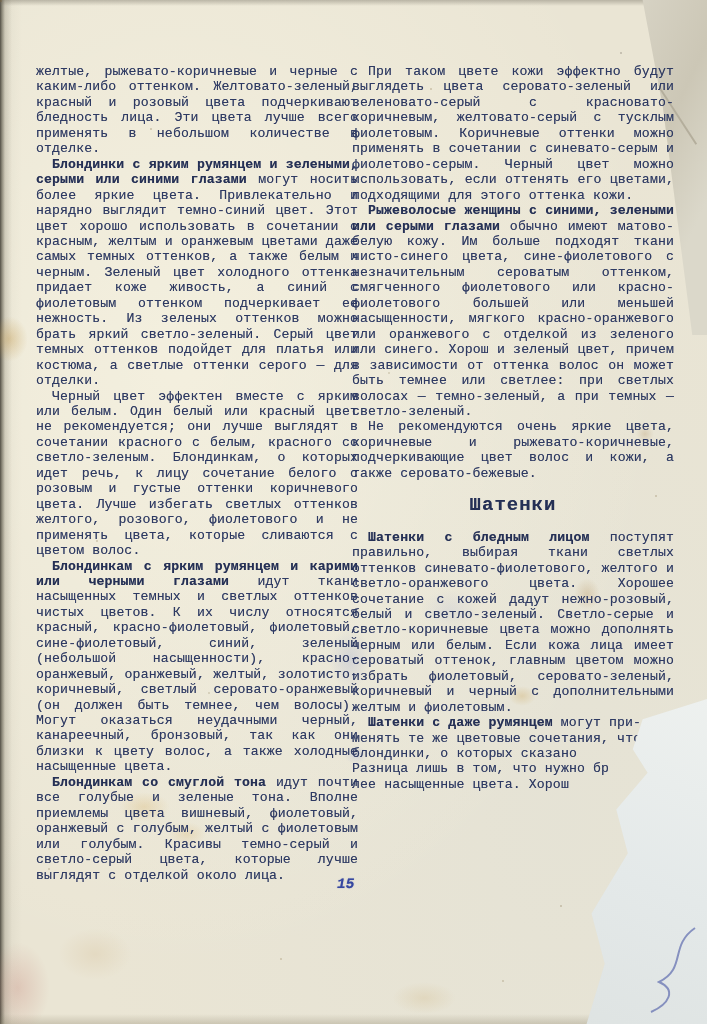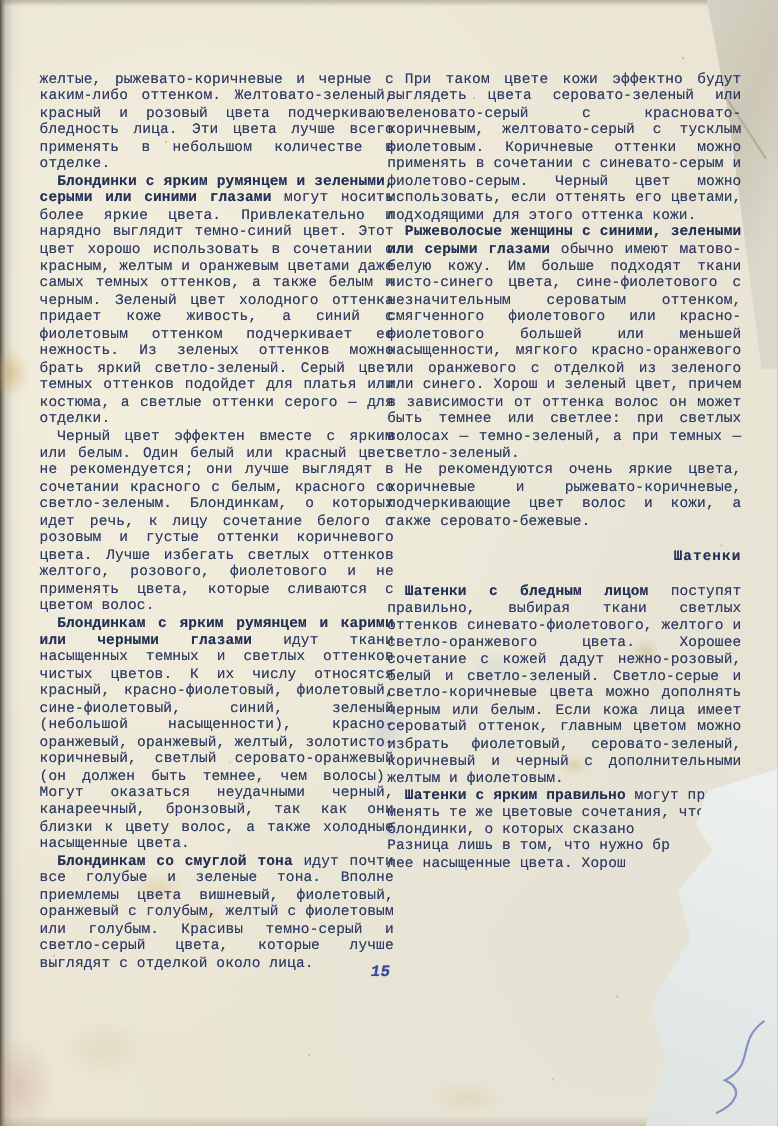--- a/index.html
+++ b/index.html
@@ -28,22 +28,22 @@
     font-size:13.2px;line-height:15.45px;
     text-align:justify;letter-spacing:.12px;
     text-shadow:0 0 .5px rgba(46,58,99,.55);
   }
   .col-left{left:36px;}
   .col-right{left:352px;}
   .col p{margin:0;}
   .col p.indent{text-indent:16px;}
   .col b{font-weight:bold;color:#253055;}
   .col h3{
-    margin:17px 0 16px 0;text-align:right;text-indent:0;
-    font-size:13px;letter-spacing:1px;color:#253055;
+    margin:17px 0 16px 0;text-align:center;text-indent:0;
+    font-size:19px;letter-spacing:1px;color:#253055;
   }
   .page-number{
     position:absolute;left:337px;top:876px;
     color:#3647a0;font-weight:bold;font-size:14.5px;
     transform:skewX(-10deg);
     text-shadow:0 0 1px rgba(54,71,160,.6);
   }
   
   .torn-tr{
     position:absolute;top:0;right:0;width:92px;height:335px;
@@ -117,21 +117,21 @@
       <p class="indent">Черный цвет эффектен вместе с ярким или белым. Один белый или красный цвет не рекомендуется; они лучше выглядят в сочетании красного с белым, красного со светло-зеленым. Блондинкам, о которых идет речь, к лицу сочетание белого с розовым и густые оттенки коричневого цвета. Лучше избегать светлых оттенков желтого, розового, фиолетового и не применять цвета, которые сливаются с цветом волос.</p>
       <p class="indent"><b>Блондинкам с ярким румянцем и карими или черными глазами</b> идут ткани насыщенных темных и светлых оттенков чистых цветов. К их числу относятся красный, красно-фиолетовый, фиолетовый, сине-фиолетовый, синий, зеленый (небольшой насыщенности), красно-оранжевый, оранжевый, желтый, золотисто-коричневый, светлый серовато-оранжевый (он должен быть темнее, чем волосы). Могут оказаться неудачными черный, канареечный, бронзовый, так как они близки к цвету волос, а также холодные насыщенные цвета.</p>
       <p class="indent"><b>Блондинкам со смуглой тона</b> идут почти все голубые и зеленые тона. Вполне приемлемы цвета вишневый, фиолетовый, оранжевый с голубым, желтый с фиолетовым или голубым. Красивы темно-серый и светло-серый цвета, которые лучше выглядят с отделкой около лица.</p>
     </div>
   <div class="col col-right">
       <p class="indent">При таком цвете кожи эффектно будут выглядеть цвета серовато-зеленый или зеленовато-серый с красновато-коричневым, желтовато-серый с тусклым фиолетовым. Коричневые оттенки можно применять в сочетании с синевато-серым и фиолетово-серым. Черный цвет можно использовать, если оттенять его цветами, подходящими для этого оттенка кожи.</p>
       <p class="indent"><b>Рыжеволосые женщины с синими, зелеными или серыми глазами</b> обычно имеют матово-белую кожу. Им больше подходят ткани чисто-синего цвета, сине-фиолетового с незначительным сероватым оттенком, смягченного фиолетового или красно-фиолетового большей или меньшей насыщенности, мягкого красно-оранжевого или оранжевого с отделкой из зеленого или синего. Хорош и зеленый цвет, причем в зависимости от оттенка волос он может быть темнее или светлее: при светлых волосах — темно-зеленый, а при темных — светло-зеленый.</p>
       <p class="indent">Не рекомендуются очень яркие цвета, коричневые и рыжевато-коричневые, подчеркивающие цвет волос и кожи, а также серовато-бежевые.</p>
       <h3>Шатенки</h3>
       <p class="indent"><b>Шатенки с бледным лицом</b> поступят правильно, выбирая ткани светлых оттенков синевато-фиолетового, желтого и светло-оранжевого цвета. Хорошее сочетание с кожей дадут нежно-розовый, белый и светло-зеленый. Светло-серые и светло-коричневые цвета можно дополнять черным или белым. Если кожа лица имеет сероватый оттенок, главным цветом можно избрать фиолетовый, серовато-зеленый, коричневый и черный с дополнительными желтым и фиолетовым.</p>
-      <p class="indent"><b>Шатенки с ярким правильно</b> могут при-<br>менять те же цветовые сочетания, что<br>блондинки, о которых сказано<br>Разница лишь в том, что нужно бр<br>лее  насыщенные цвета.  Хорош</p>
+      <p class="indent"><b>Шатенки с даже румянцем</b> могут при-<br>менять те же цветовые сочетания, что<br>блондинки, о которых сказано<br>Разница лишь в том, что нужно бр<br>лее  насыщенные цвета.  Хорош</p>
     </div>
 
   <div class="page-number">15</div>
 
   <div class="torn-br"></div>
 
   <svg class="squiggle" width="62" height="92" viewBox="0 0 62 92">
     <path d="M56,4 C30,22 48,44 20,58 C38,66 30,80 12,88" fill="none" stroke="#5563ab" stroke-width="2"></path>
   </svg>
 

